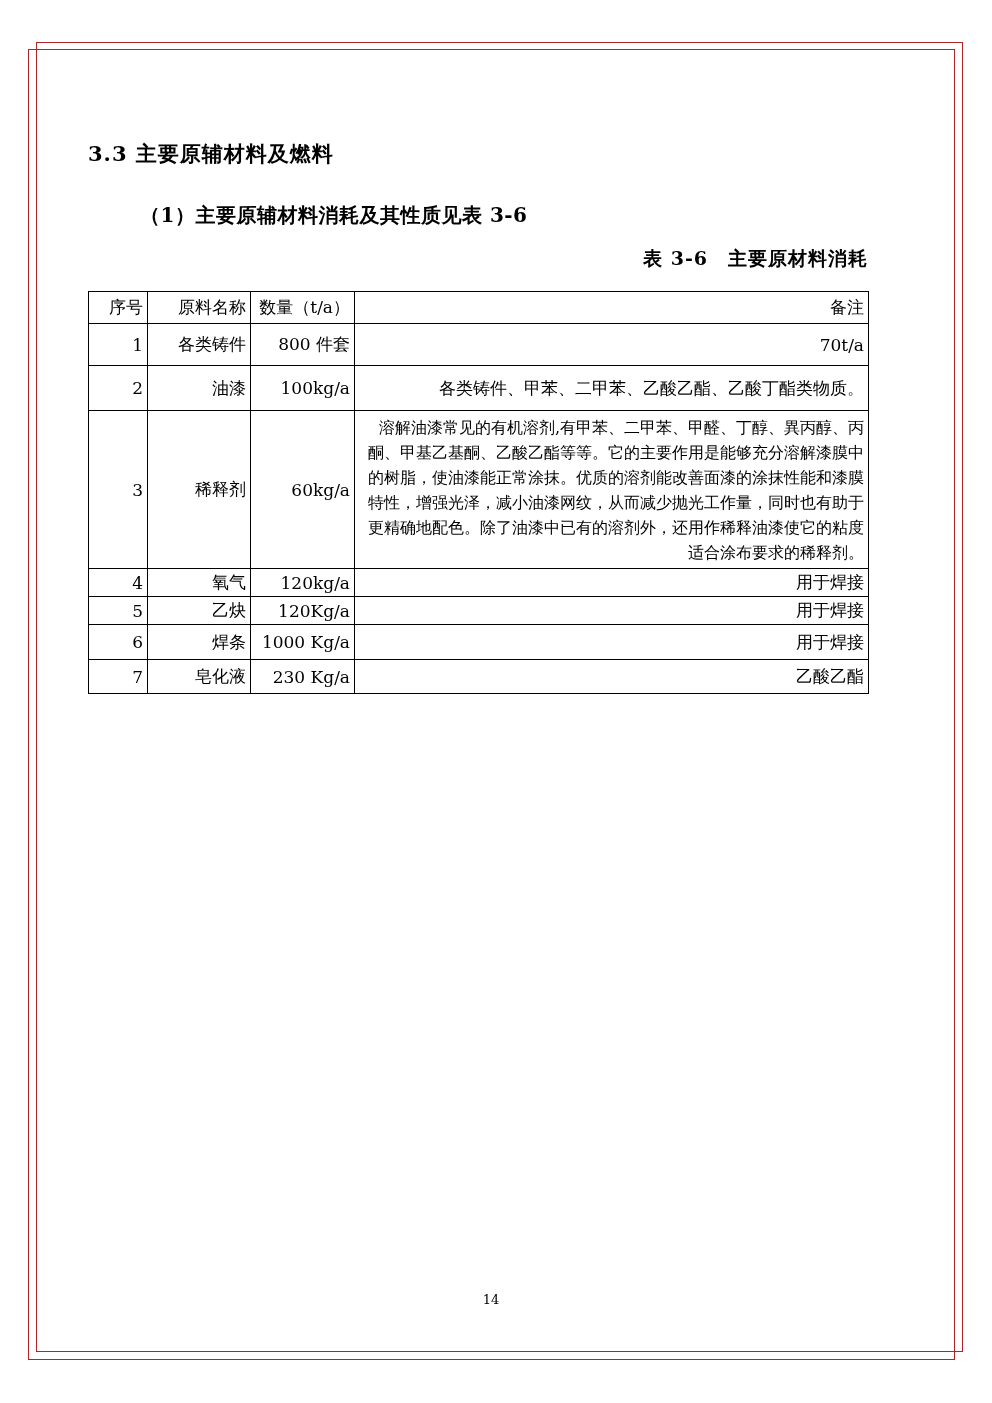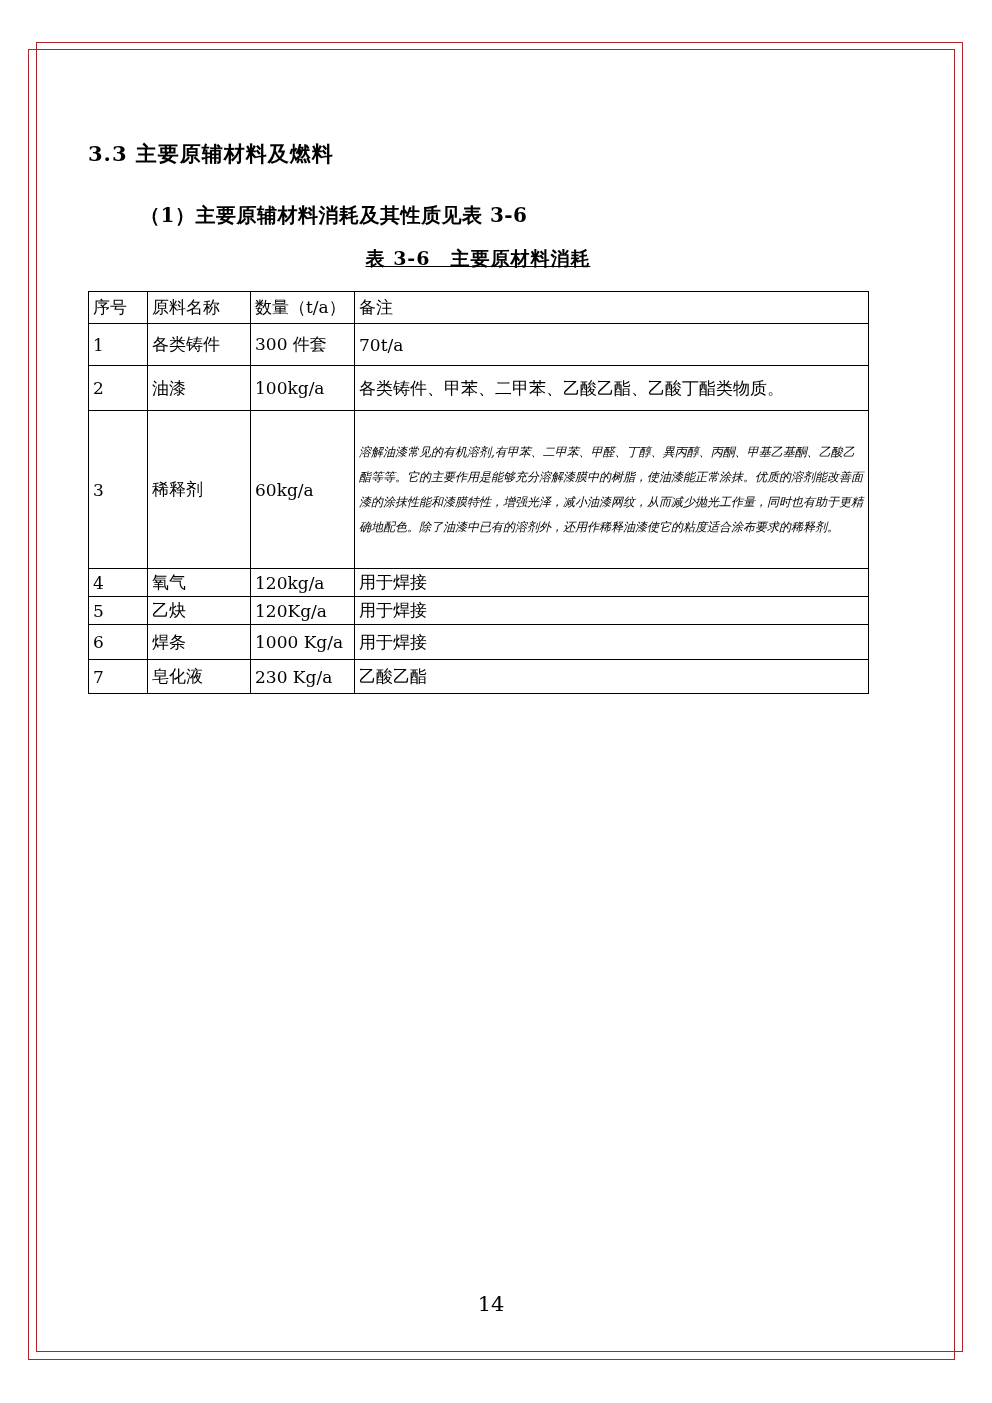--- a/index.html
+++ b/index.html
@@ -25,55 +25,53 @@
     font-size: 21px; font-weight: 700; letter-spacing: 1px;
     margin: 0; white-space: nowrap;
   }
   .subheading {
     position: absolute; left: 140px; top: 202px;
     font-size: 20px; font-weight: 700; letter-spacing: 0.5px;
     margin: 0; white-space: nowrap;
   }
   .table-title {
     position: absolute; left: 88px; top: 246px; width: 780px;
-    text-align: center; font-size: 19px; font-weight: 700;
+    text-align: right; font-size: 19px; font-weight: 700;
     letter-spacing: 1px;
-    text-decoration: underline;
   }
 
   table.materials {
     position: absolute; left: 88px; top: 291px; width: 780px;
     border-collapse: collapse; table-layout: fixed;
     font-size: 17px;
   }
   table.materials th, table.materials td {
     border: 1px solid #000000;
-    text-align: left; vertical-align: middle;
+    text-align: right; vertical-align: middle;
     font-weight: normal;
     padding: 2px 4px;
     overflow: hidden;
   }
   table.materials thead tr { height: 32px; }
   tr.row-1 { height: 42px; }
   tr.row-2 { height: 45px; }
   tr.row-3 { height: 158px; }
   tr.row-4 { height: 28px; }
   tr.row-5 { height: 26px; }
   tr.row-6 { height: 35px; }
   tr.row-7 { height: 34px; }
   td.remark-long {
     text-align: justify;
     line-height: 25px;
     padding: 3px 8px;
-    font-size: 12px;
-    font-style: italic;
+    font-size: 16px;
   }
   .page-number {
     position: absolute; left: 28px; top: 1292px; width: 926px;
-    text-align: center; font-size: 21px;
+    text-align: center; font-size: 13px;
   }
 </style>
 </head>
 <body>
 
 <div class="frame frame-a"></div>
 <div class="frame frame-b"></div>
 
 <h1 class="heading">3.3 主要原辅材料及燃料</h1>
 <h2 class="subheading">（1）主要原辅材料消耗及其性质见表 3-6</h2>
@@ -91,21 +89,21 @@
       <th>序号</th>
       <th>原料名称</th>
       <th>数量（t/a）</th>
       <th>备注</th>
     </tr>
   </thead>
   <tbody>
     <tr class="row-1">
       <td>1</td>
       <td>各类铸件</td>
-      <td>300 件套</td>
+      <td>800 件套</td>
       <td>70t/a</td>
     </tr>
     <tr class="row-2">
       <td>2</td>
       <td>油漆</td>
       <td>100kg/a</td>
       <td>各类铸件、甲苯、二甲苯、乙酸乙酯、乙酸丁酯类物质。</td>
     </tr>
     <tr class="row-3">
       <td>3</td>

